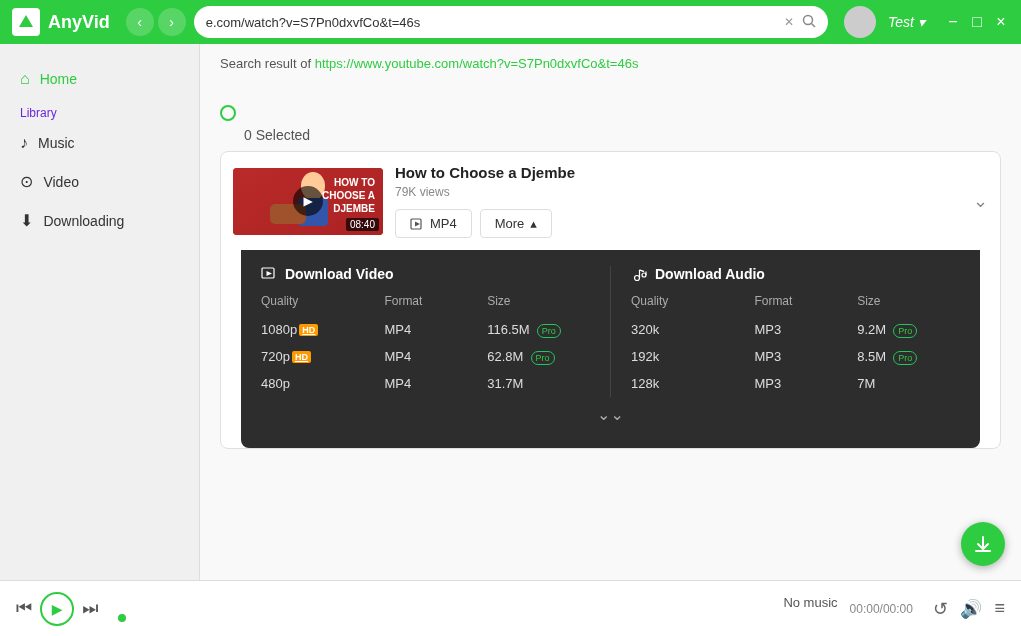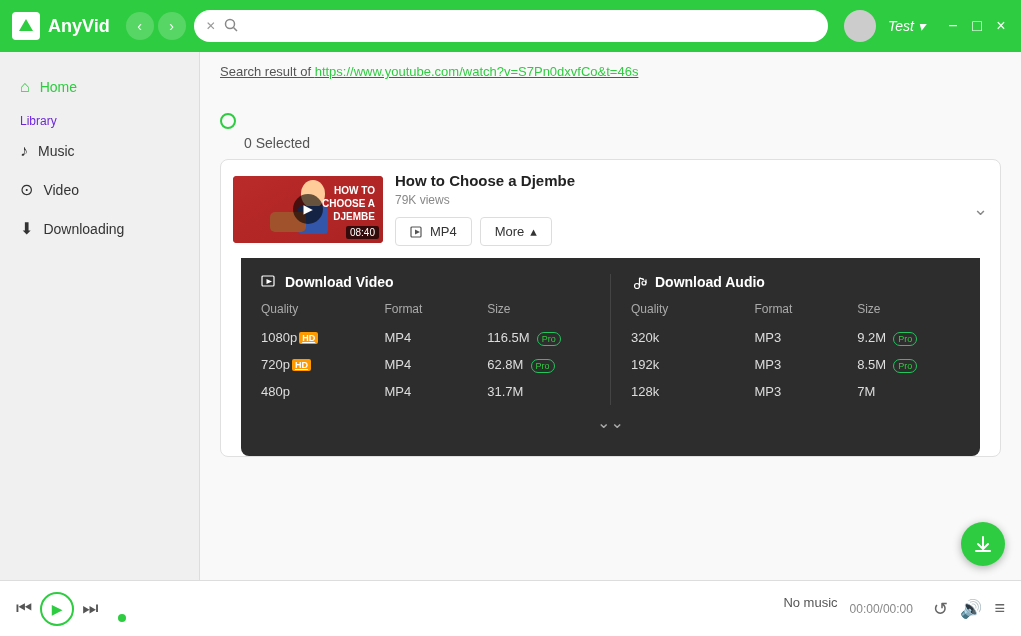--- a/index.html
+++ b/index.html
@@ -1,21 +1,21 @@
 <!DOCTYPE html>
 <html><head>
   <meta charset="utf-8">
   <style>
     * { margin: 0; padding: 0; box-sizing: border-box; }
     body { font-family: 'Segoe UI', Arial, sans-serif; width: 1021px; height: 636px; overflow: hidden; background: #f5f5f5; display: flex; flex-direction: column; }
 
     
     .titlebar {
       background: #2ecc40;
-      height: 52px;
+      height: 44px;
       display: flex;
       align-items: center;
       padding: 0 12px;
       flex-shrink: 0;
     }
     .titlebar-logo {
       display: flex;
       align-items: center;
       gap: 8px;
       color: white;
@@ -117,21 +117,20 @@
       overflow: hidden;
       background: #f9f9f9;
     }
 
     
     .search-result-header {
       padding: 12px 20px 8px;
       font-size: 13px;
       color: #555;
       flex-shrink: 0;
-      text-decoration: underline;
     }
     .search-result-header a { color: #2ecc40; text-decoration: none; }
 
     .selected-bar {
       display: flex; align-items: center; gap: 8px;
       padding: 4px 20px 8px;
     }
     .selected-circle {
       width: 16px; height: 16px;
       border-radius: 50%;
@@ -353,20 +352,21 @@
           <polygon points="9,2 16,14 2,14" fill="#2ecc40"></polygon>
         </svg>
     </div>
     <span>AnyVid</span>
   </div>
   <div class="titlebar-nav">
     <button class="nav-arrow">‹</button>
     <button class="nav-arrow">›</button>
   </div>
   <div class="url-bar">
+    <span class="url-text">e.com/watch?v=S7Pn0dxvfCo&amp;t=46s</span>
     <span class="url-close">✕</span>
     <span class="url-search">
       <svg width="14" height="14" viewBox="0 0 14 14">
           <circle cx="6" cy="6" r="4.5" stroke="#888" stroke-width="1.5" fill="none"></circle>
           <line x1="9.5" y1="9.5" x2="13" y2="13" stroke="#888" stroke-width="1.5"></line>
         </svg>
     </span>
   </div>
   <div class="titlebar-right">
     <div class="avatar"></div>

